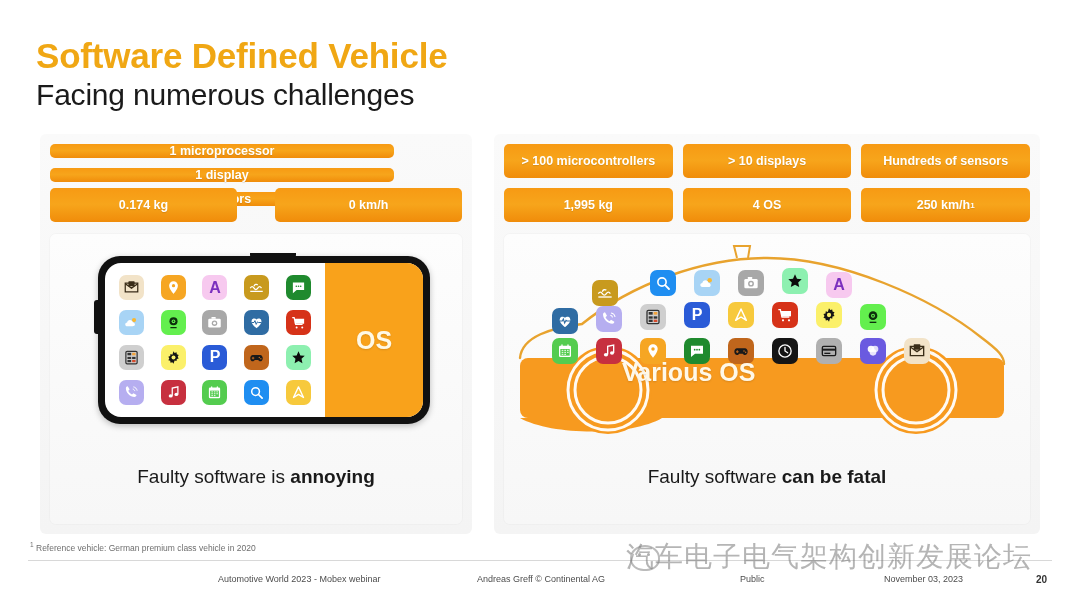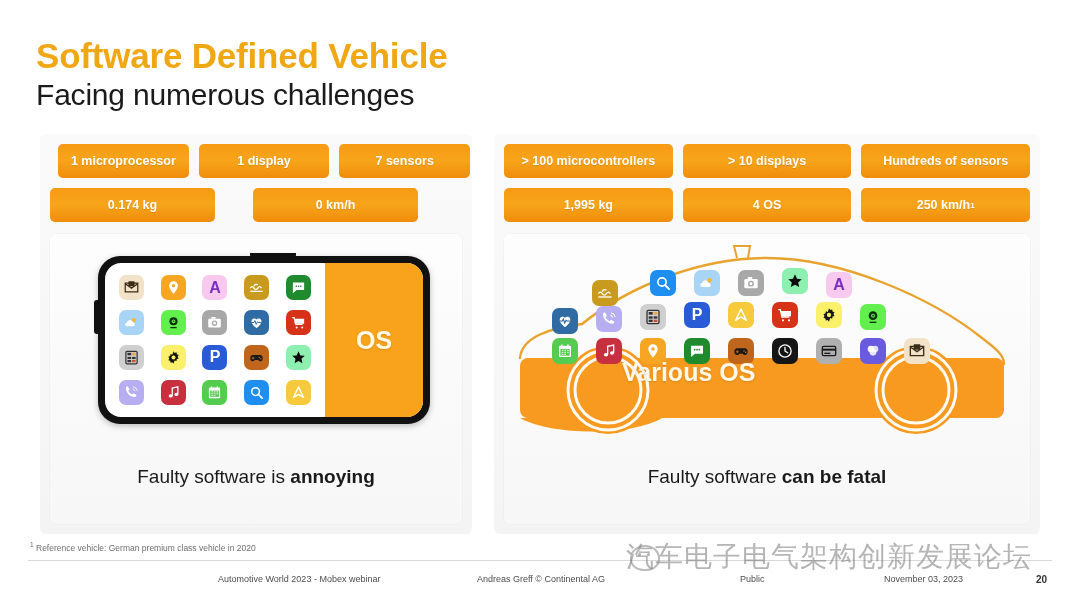--- a/index.html
+++ b/index.html
@@ -146,26 +146,26 @@
 </style>
 </head>
 <body>
 
 <div class="slide">
 
   <div class="title">Software Defined Vehicle</div>
   <div class="subtitle">Facing numerous challenges</div>
 
   <div class="panel" id="panel-left">
-    <div class="badge-row" id="lb-row1" style="left:18px;top:10px;width:412px;">
+    <div class="badge-row" id="lb-row1" style="left:10px;top:10px;width:344px;flex-direction:column;">
         <div class="badge">1 microprocessor</div>
         <div class="badge">1 display</div>
         <div class="badge">7 sensors</div>
       </div>
-    <div class="badge-row" id="lb-row2" style="left:10px;top:54px;width:368px;gap:38px;">
+    <div class="badge-row" id="lb-row2" style="left:10px;top:54px;width:412px;gap:38px;">
         <div class="badge">0.174 kg</div>
         <div class="badge">0 km/h</div>
       </div>
 
     <div class="inner-card" style="left:10px;top:100px;width:412px;height:290px;">
       <div class="phone" style="left:48px;top:22px;">
         <div class="phone-notch"></div>
         <div class="phone-btn"></div>
         <div class="phone-screen">
           <div class="app-grid" id="phone-apps">

